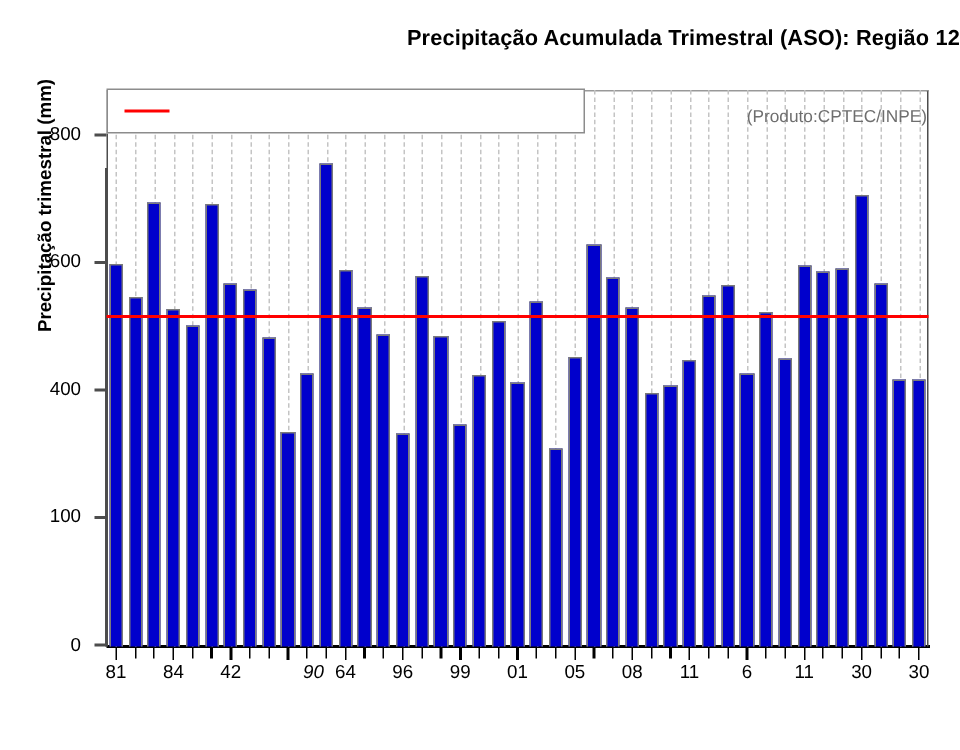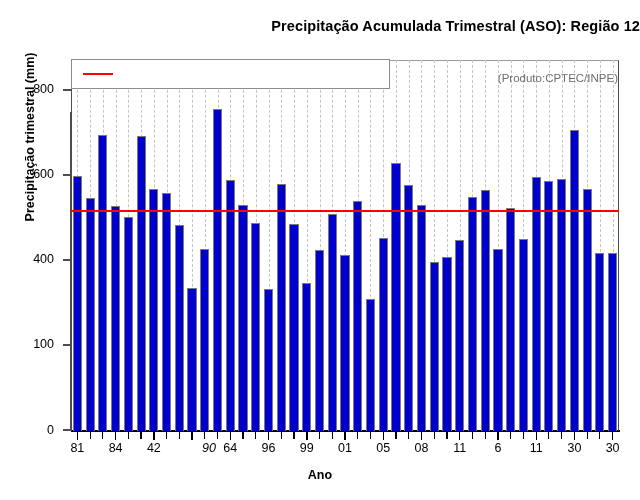--- a/index.html
+++ b/index.html
@@ -188,21 +188,20 @@
   }
 </style>
 </head>
 <body>
 
 <div id="chart-root">
 
   <div class="chart-title">Precipitação Acumulada Trimestral (ASO): Região 12</div>
 
   <div class="y-axis-title">Precipitação trimestral (mm)</div>
-  <div class="x-axis-title">Ano</div>
 
   <div class="y-axis-line"></div>
   <div class="axis-baseline"></div>
 
   <div id="ytick-layer">
       <div class="ytick-mark" style="top: 429.25px;"></div>
       <div class="ytick-label" style="left: 8px; top: 423.5px;">0</div>
       <div class="ytick-mark" style="top: 344.19px;"></div>
       <div class="ytick-label" style="left: 8px; top: 338.44px;">100</div>
       <div class="ytick-mark" style="top: 259.14px;"></div>

